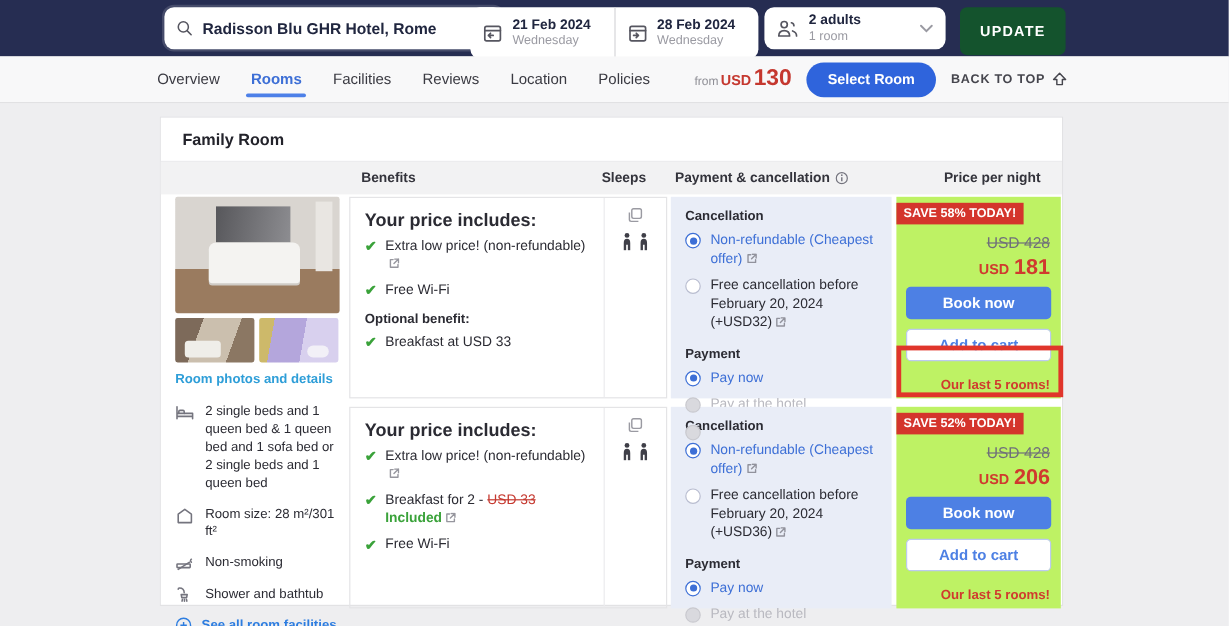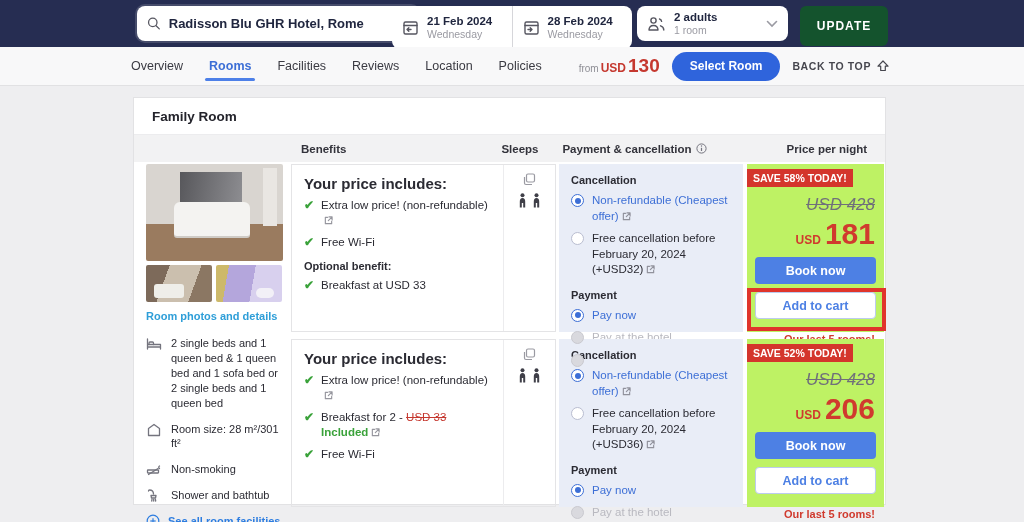--- a/index.html
+++ b/index.html
@@ -140,24 +140,24 @@
   .radio.dis { background:#d9d9de; border-color:#c9c9cf; }
   .radio-lbl { font-size:11.5px; line-height:1.35; }
   .lbl-link { color:#3d6fd6; }
   .lbl-dark { color:#2b2b33; }
   .lbl-dis { color:#b9b9c0; }
   .pay-gap { height:4px; }
 
   .badge { display:inline-block; background:#d4352c; color:#fff; font-size:10.5px; font-weight:700;
     padding:3px 6px; }
   .price-stack { text-align:right; padding-right:9px; margin-top:8px; }
-  .old-price { font-size:17px; color:#70707a; text-decoration:line-through;font-style:italic; }
+  .old-price { font-size:13px; color:#70707a; text-decoration:line-through; }
   .new-price { margin-top:2px; }
   .new-cur { font-size:12px; color:#d03a2e; font-weight:600; margin-right:4px; }
-  .new-amt { font-size:30px; color:#d03a2e; font-weight:700; }
+  .new-amt { font-size:18px; color:#d03a2e; font-weight:700; }
   .btn-book { display:block; width:121px; height:27px; margin:6px auto 0 auto;
     background:#4d80e4; border:none; border-radius:4px; color:#fff;
     font-family:inherit; font-size:12.5px; font-weight:700; cursor:pointer; }
   .btn-cart { display:block; width:121px; height:27px; margin:8px auto 0 auto;
     background:#fff; border:1px solid #bccbee; border-radius:4px; color:#4d80e4;
     font-family:inherit; font-size:12.5px; font-weight:600; cursor:pointer; }
   .scarcity { text-align:right; padding-right:9px; margin-top:14px;
     font-size:11px; font-weight:700; color:#d03a2e; }
 
   .annotation-box {

